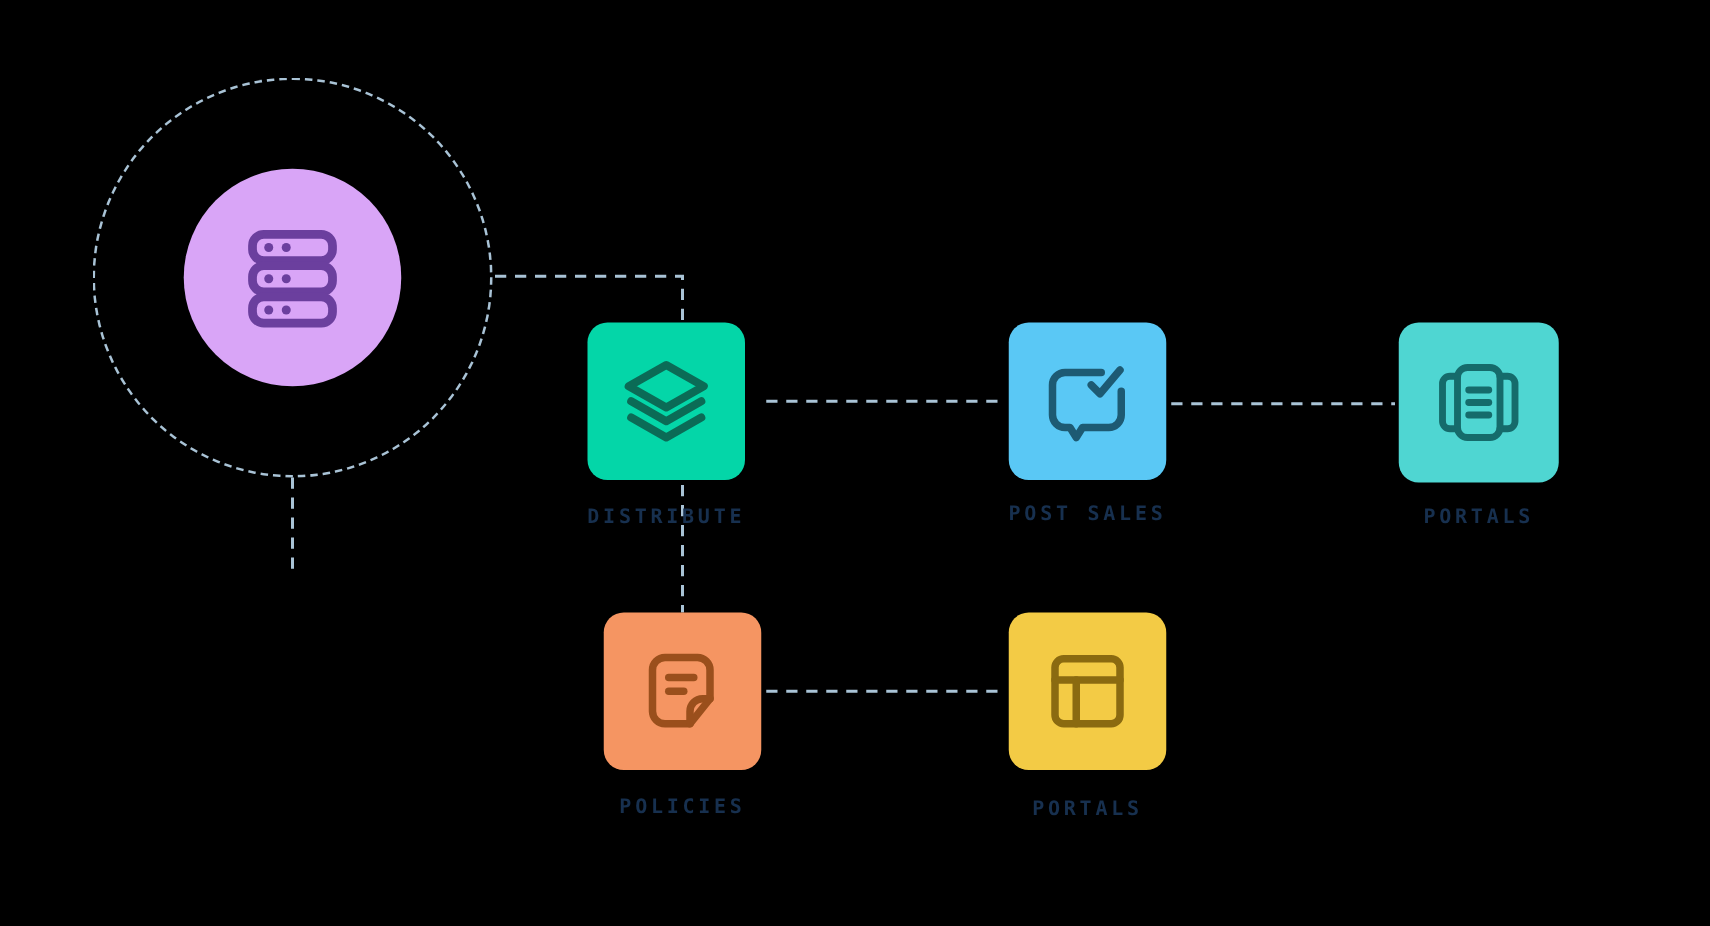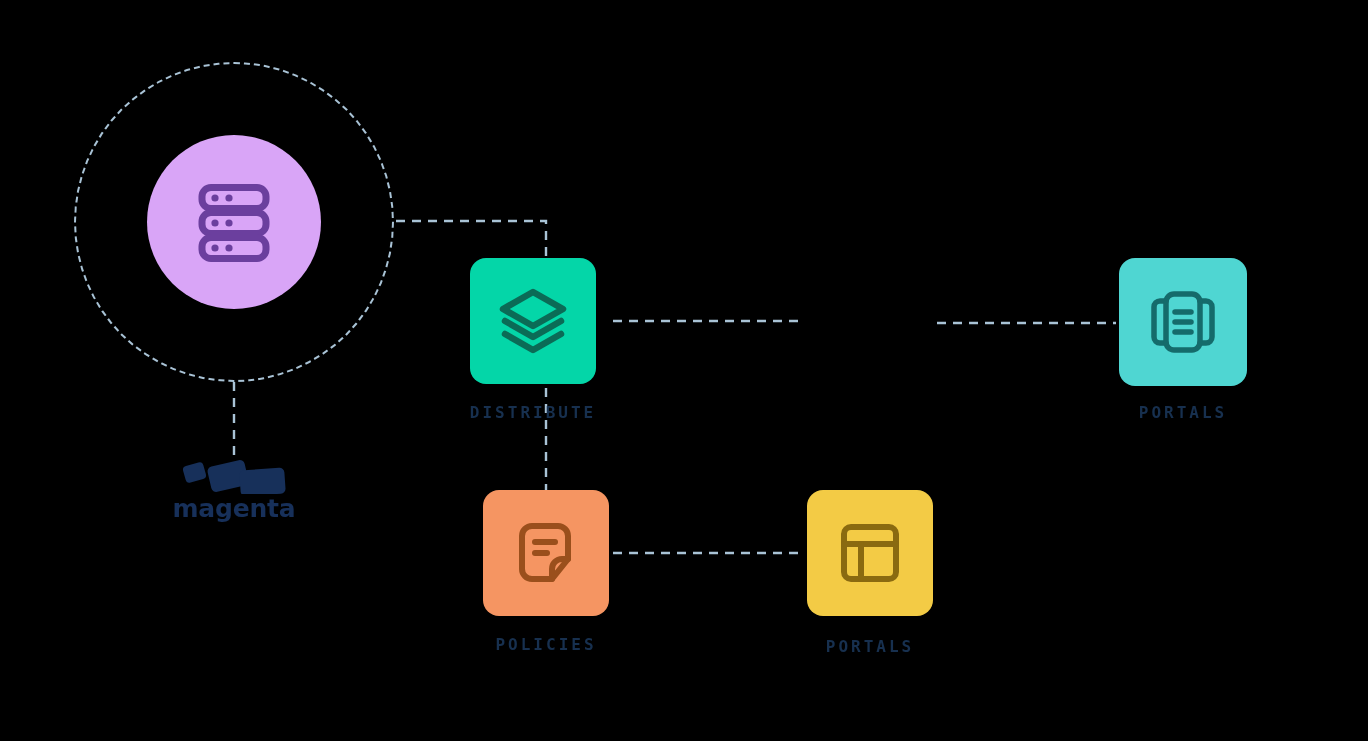--- a/index.html
+++ b/index.html
@@ -161,44 +161,45 @@
             <circle cx="41" cy="22" r="3.6"></circle>
           <circle cx="27" cy="47" r="3.6"></circle>
             <circle cx="41" cy="47" r="3.6"></circle>
           <circle cx="27" cy="72" r="3.6"></circle>
             <circle cx="41" cy="72" r="3.6"></circle>
         </g>
       </svg>
     </div>
   </div>
 
-  <div class="brand-logo">
-    <svg class="brand-mark" width="104" height="42" viewBox="0 0 104 42">
-      <g fill="#17305a">
-        <rect x="2" y="12" width="21" height="17" rx="4" transform="rotate(-16 12.5 20.5)"></rect>
-        <rect x="27" y="11" width="38" height="26" rx="5" transform="rotate(-13 46 24)"></rect>
-        <rect x="58" y="17" width="45" height="26" rx="5" transform="rotate(-4 80 30)"></rect>
-      </g>
-    </svg>
-    <div class="brand-word">magenta</div>
-  </div>
 
   <div class="tile-node" id="node-distribute">
     <div class="tile" style="background:#04d6a8">
       <svg width="76" height="76" viewBox="0 0 76 76">
         <g fill="none" stroke="#0b6b56" stroke-width="6.5" stroke-linejoin="round" stroke-linecap="round">
           <path d="M38 9 L68 26 L38 43 L8 26 Z"></path>
           <path d="M10 38 L38 54 L66 38"></path>
           <path d="M10 51 L38 67 L66 51"></path>
         </g>
       </svg>
     </div>
     <div class="tile-label">DISTRIBUTE</div>
   </div>
 
+  <div class="tile-node" id="node-postsales">
+    <div class="tile" style="background:#5ac8f5">
+      <svg width="74" height="74" viewBox="0 0 74 74">
+        <g fill="none" stroke="#1d5a73" stroke-width="6" stroke-linejoin="round" stroke-linecap="round">
+          <path d="M48 14 H19 a10 10 0 0 0 -10 10 v24 a10 10 0 0 0 10 10 h4 l5 8 l5 -8 h21 a10 10 0 0 0 10 -10 V29"></path>
+          <path d="M40 24 L47 31 L63 12"></path>
+        </g>
+      </svg>
+    </div>
+    <div class="tile-label">POST SALES</div>
+  </div>
 
   <div class="tile-node" id="node-claims">
     <div class="tile" style="background:#4fd6d2">
       <svg width="74" height="74" viewBox="0 0 74 74">
         <g fill="none" stroke="#156b6b" stroke-width="5.5" stroke-linejoin="round" stroke-linecap="round">
           <path d="M20 16 h-6 a6 6 0 0 0 -6 6 v30 a6 6 0 0 0 6 6 h6"></path>
           <path d="M54 16 h6 a6 6 0 0 1 6 6 v30 a6 6 0 0 1 -6 6 h-6"></path>
           <rect x="20" y="9" width="34" height="56" rx="8"></rect>
           <path d="M29 27 h16"></path>
           <path d="M29 37 h16"></path>

